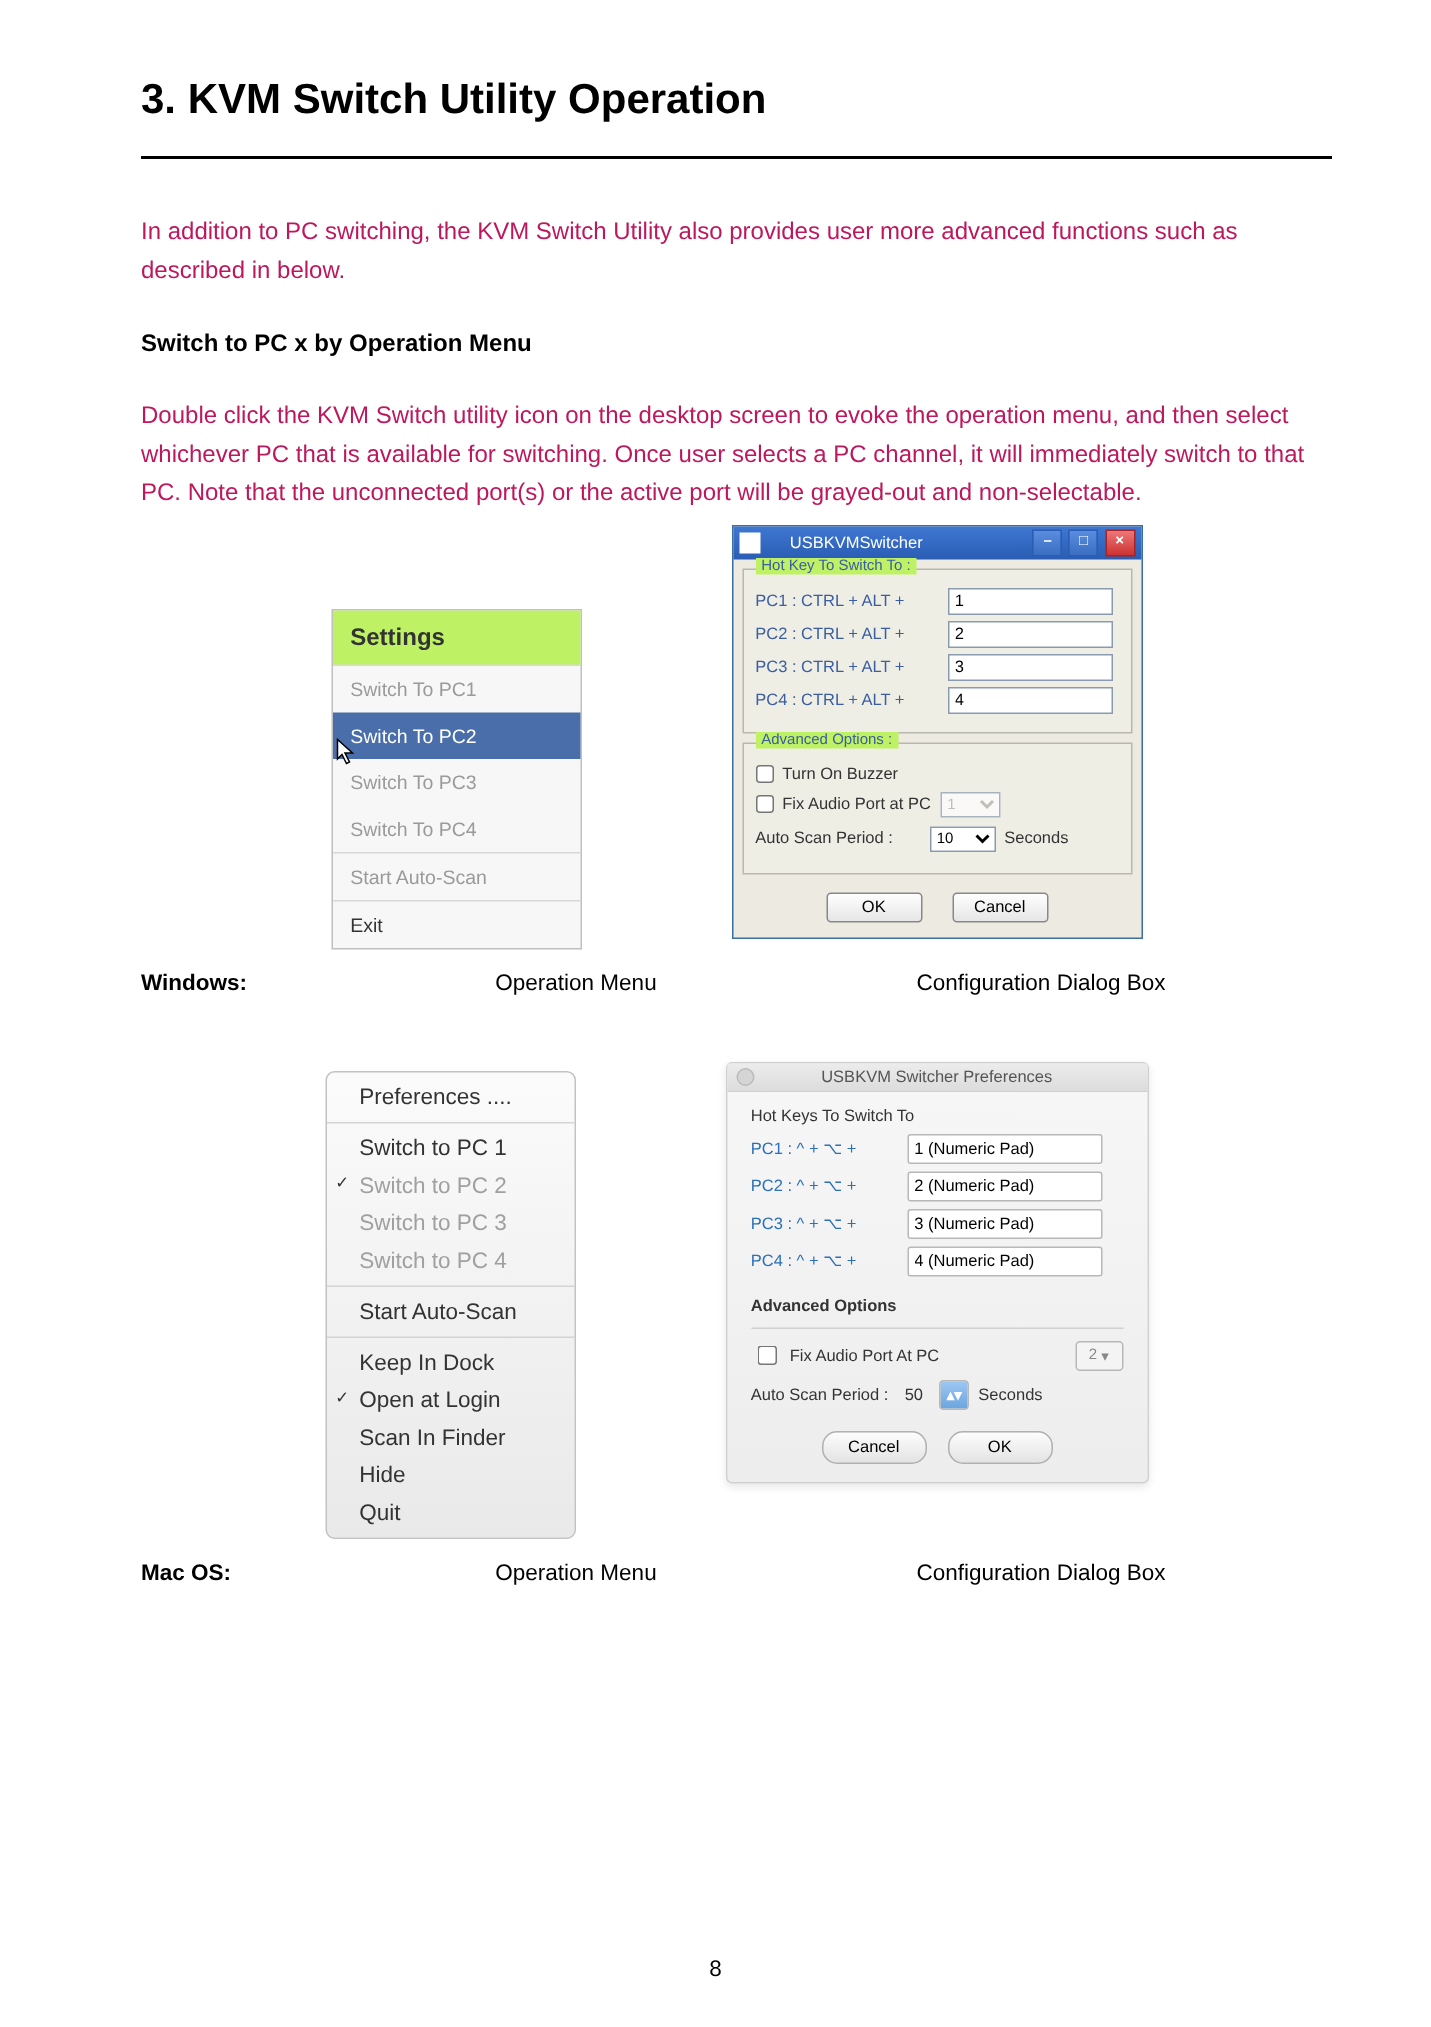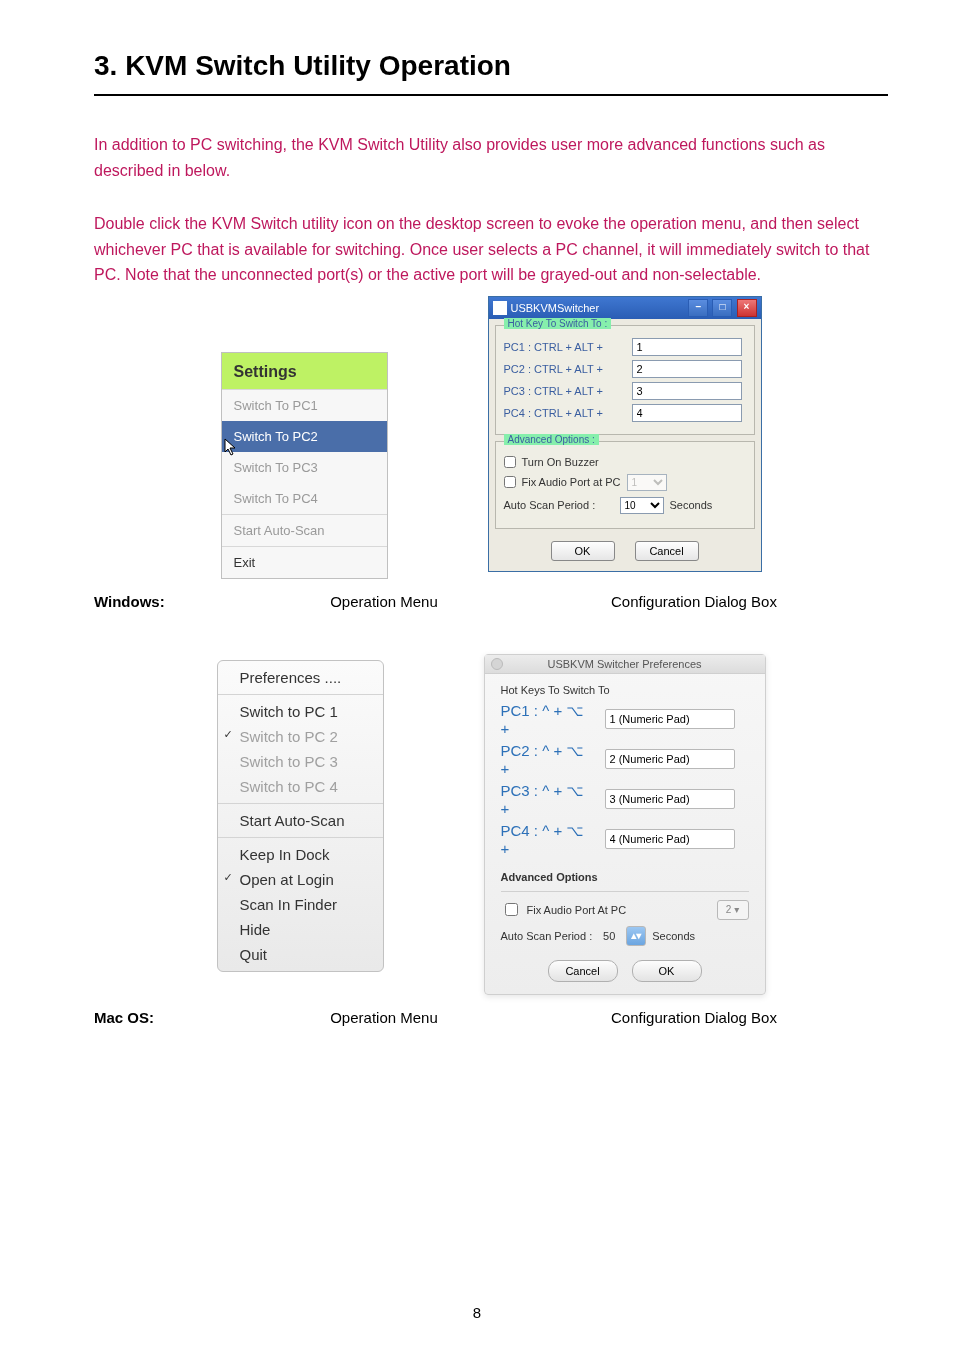--- a/index.html
+++ b/index.html
@@ -13,21 +13,21 @@
     width: 954px;
     min-height: 1351px;
     margin: 0 auto;
     padding: 50px 66px 40px 94px;
     box-sizing: border-box;
     position: relative;
   }
   h2.doc-heading {
     font-size: 28px;
     font-weight: bold;
-    margin: 0 0 12px 0;
+    margin: 0 0 22px 0;
   }
   .heading-underline {
     border-bottom: 2px solid #000;
     margin-bottom: 36px;
   }
   p.body-text {
     font-size: 16px;
     color: #be185d;
     line-height: 1.6;
     margin: 0 0 28px 0;
@@ -118,21 +118,21 @@
     height: 22px;
     background: linear-gradient(#3f77d1,#2a5db4);
     display: flex;
     align-items: center;
     justify-content: space-between;
     padding: 0 4px;
   }
   .win-titlebar .t-left {
     display: flex;
     align-items: center;
-    gap: 4px;
+    gap: 20px;
     color: #fff;
     font-size: 11px;
   }
   .win-titlebar .t-icon {
     width: 14px; height: 14px; background: #fff;
     display:inline-block; font-size:9px;
   }
   .win-titlebar .t-buttons span {
     display: inline-block;
     width: 18px;
@@ -154,21 +154,21 @@
     border: 1px solid #b8b7ae;
     margin: 6px;
     padding: 8px;
     background: #efeee5;
     position: relative;
   }
   .win-dialog .fieldset .legend {
     position: absolute;
     top: -8px;
     left: 8px;
-    background: #86efac;
+    background: #bef264;
     padding: 0 4px;
     color: #3a5ea0;
     font-size: 10px;
   }
   .win-dialog .hk-row {
     display: flex;
     align-items: center;
     margin: 4px 0;
     gap: 18px;
   }
@@ -274,21 +274,21 @@
   }
   .mac-dialog .m-row {
     display: flex;
     align-items: center;
     margin: 5px 0;
     gap: 8px;
   }
   .mac-dialog .m-row .m-lbl {
     width: 96px;
     color: #2c70b8;
-    font-size: 15px;
+    font-size: 11px;
   }
   .mac-dialog .m-row input {
     width: 120px;
     height: 18px;
     border: 1px solid #b8b8b8;
     border-radius: 2px;
     font-size: 11px;
     padding: 0 4px;
     background: #fff;
   }
@@ -330,20 +330,21 @@
 </head>
 <body>
 
 <div class="page">
 
   <h2 class="doc-heading">3.  KVM Switch Utility Operation</h2>
   <div class="heading-underline"></div>
 
   <p class="body-text">In addition to PC switching, the KVM Switch Utility also provides user more advanced functions such as described in below.</p>
 
+  <div class="sub-heading">Switch to PC x by Operation Menu</div>
 
   <p class="body-text">Double click the KVM Switch utility icon on the desktop screen to evoke the operation menu, and then select whichever PC that is available for switching. Once user selects a PC channel, it will immediately switch to that PC. Note that the unconnected port(s) or the active port will be grayed-out and non-selectable.</p>
 
   <div class="shot-row">
 
     <div class="win-menu" style="margin-top:36px;">
       <div class="title">Settings</div>
       <div class="item">Switch To PC1</div>
       <div class="item selected">
         <span>Switch To PC2</span>

